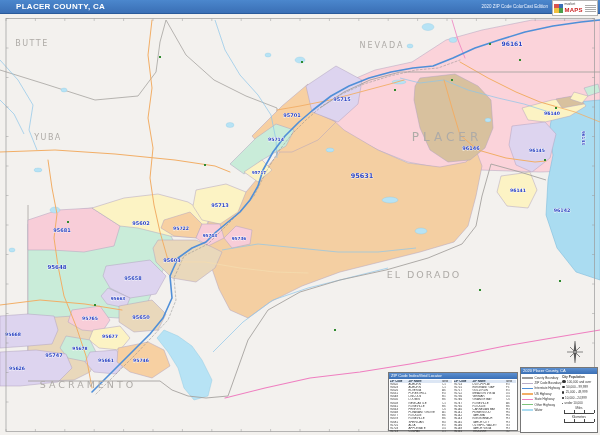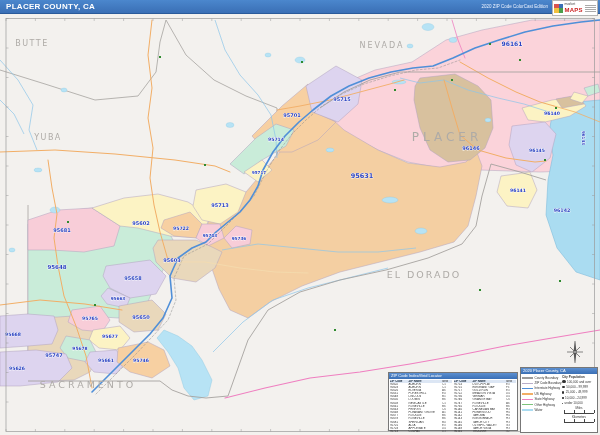--- a/index.html
+++ b/index.html
@@ -1,19 +1,19 @@
 <!DOCTYPE html>
 <html><head>
 <meta charset="utf-8">
 <style>
   html,body{margin:0;padding:0;background:#ffffff;}
   .stage{position:relative;width:600px;height:435px;overflow:hidden;background:#fff;font-family:"Liberation Sans",sans-serif;}
   #map-svg{position:absolute;left:0;top:0;}
   .titlebar{position:absolute;left:0;top:0;width:600px;height:13px;background:linear-gradient(#4b87cd,#3a6fb5);border-bottom:1px solid #2a5a9a;z-index:5;display:flex;align-items:center;}
-  .titlebar .map-title{color:#fff;font-weight:bold;font-size:8px;letter-spacing:.3px;padding-left:6px;flex:0 0 auto;}
+  .titlebar .map-title{color:#fff;font-weight:bold;font-size:8px;letter-spacing:.3px;padding-left:16px;flex:0 0 auto;}
   .titlebar .edition{color:#eaf2ff;font-size:4.5px;margin-left:auto;margin-right:52px;}
   .logo-box{position:absolute;right:2px;top:0;width:46px;height:16px;background:#fff;border:0.5px solid #b5b5b5;z-index:6;display:flex;align-items:center;padding:1px;box-sizing:border-box;}
   .logo-glyph{width:9px;height:9px;display:grid;grid-template-columns:1fr 1fr;grid-template-rows:1fr 1fr;margin-right:1.5px;flex:0 0 auto;}
   .logo-text{line-height:1;}
   .logo-top{font-size:3.5px;color:#444;display:block;}
   .logo-main{font-size:6px;font-weight:bold;color:#cc2222;display:block;letter-spacing:.2px;}
   .logo-fineprint{margin-left:2px;flex:1;display:flex;flex-direction:column;gap:1px;}
   .logo-fineprint i{display:block;height:1px;background:#aaa;}
   .panel{position:absolute;background:#fff;border:0.5px solid #777;box-sizing:border-box;z-index:4;}
   #zip-table{left:388px;top:372px;width:130px;height:59px;}

